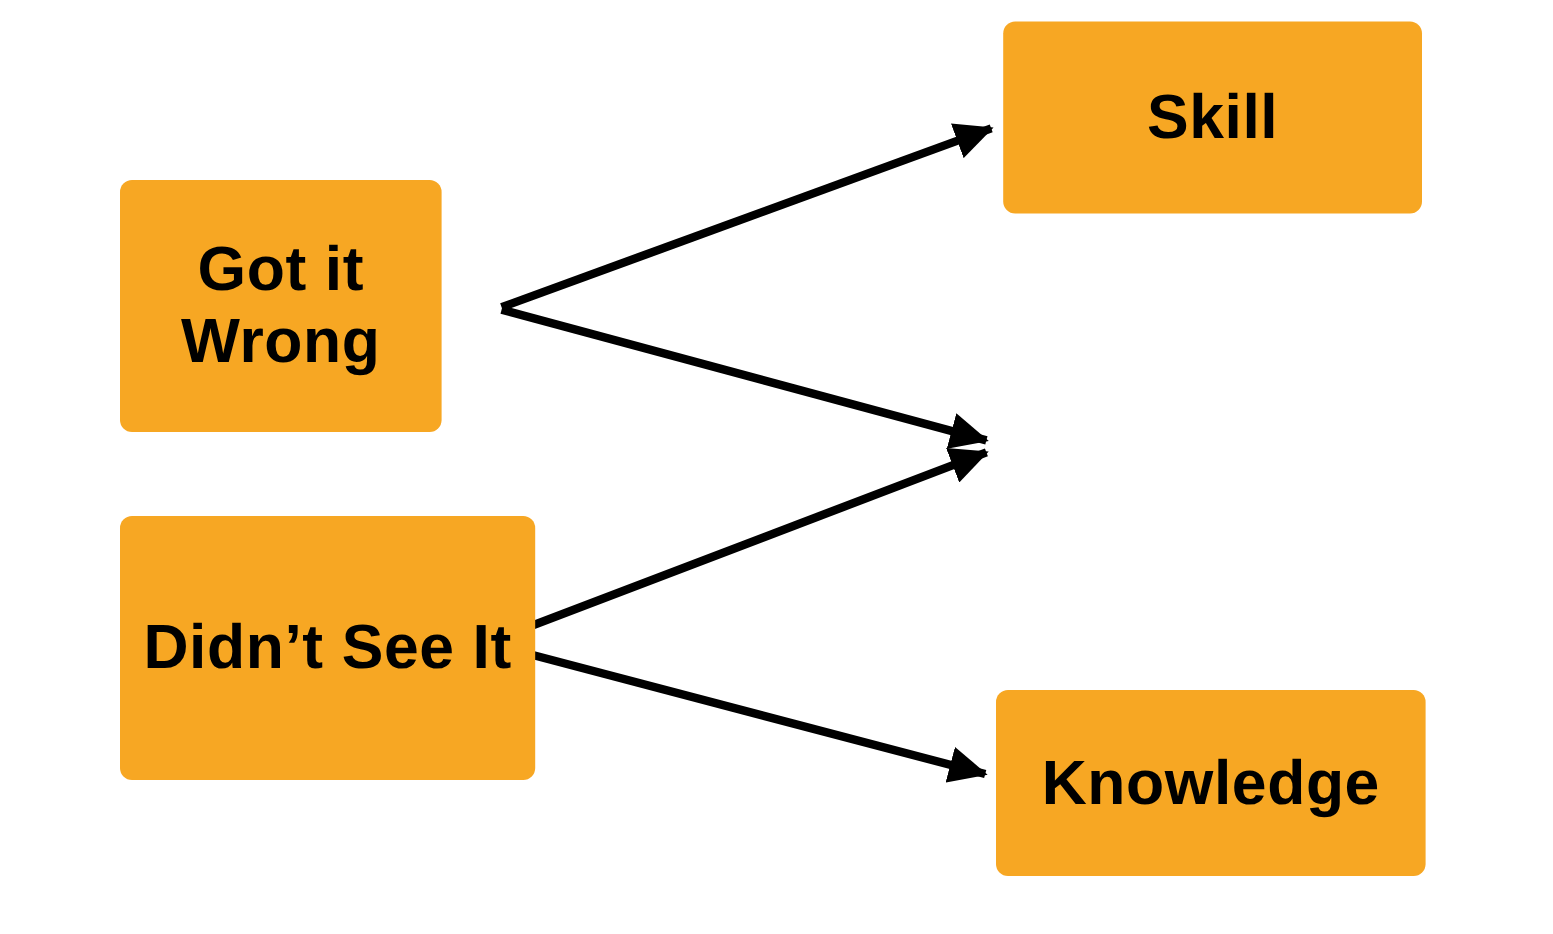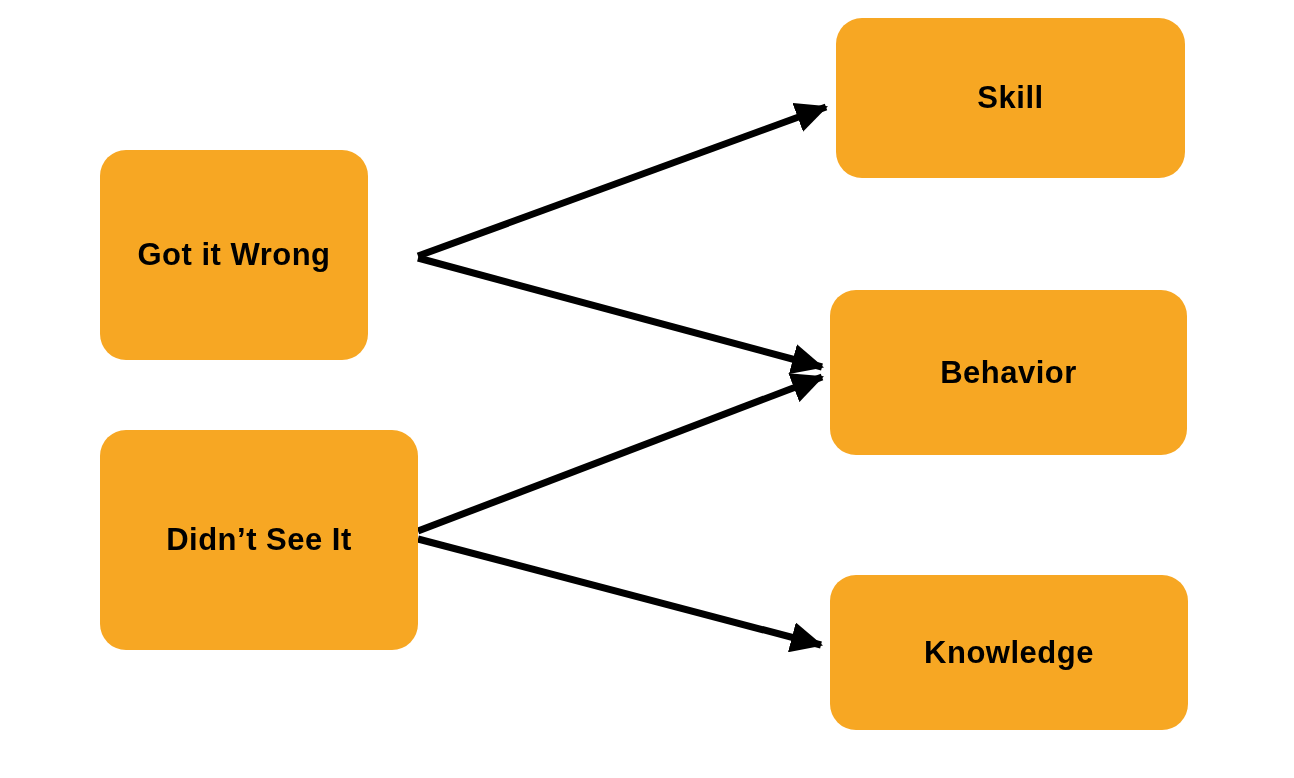--- a/index.html
+++ b/index.html
@@ -19,33 +19,33 @@
   .edges-svg {
     position: absolute;
     left: 0;
     top: 0;
     width: 1294px;
     height: 778px;
     pointer-events: none;
   }
   .node {
     position: absolute;
-    border-radius: 26px;
+    border-radius: 10px;
     display: flex;
     align-items: center;
     justify-content: center;
     color: #000000;
     font-weight: 700;
-    font-size: 31px;
+    font-size: 52px;
     letter-spacing: 0.5px;
     text-align: center;
     box-sizing: border-box;
   }
   .node-got-it-wrong { left: 100px; top: 150px; width: 268px; height: 210px; }
-  .node-didnt-see-it { left: 100px; top: 430px; width: 318px; height: 220px; align-items: center; }
+  .node-didnt-see-it { left: 100px; top: 430px; width: 346px; height: 220px; align-items: center; }
   .node-skill       { left: 836px; top: 18px;  width: 349px; height: 160px; }
   .node-behavior    { left: 830px; top: 290px; width: 357px; height: 165px; }
   .node-knowledge   { left: 830px; top: 575px; width: 358px; height: 155px; }
 </style>
 </head>
 <body>
 
 <div class="canvas" style="background: rgb(255, 255, 255);">
 
   <svg class="edges-svg" viewBox="0 0 1294 778" xmlns="http://www.w3.org/2000/svg">
@@ -65,21 +65,18 @@
   </div>
 
   <div class="node node-didnt-see-it" style="background: rgb(247, 167, 35); color: rgb(0, 0, 0);">
     <span>Didn’t See It</span>
   </div>
 
   <div class="node node-skill" style="background: rgb(247, 167, 35); color: rgb(0, 0, 0);">
     <span>Skill</span>
   </div>
 
-  <div class="node node-behavior" style="background: rgb(247, 167, 35); color: rgb(0, 0, 0);">
-    <span>Behavior</span>
-  </div>
 
   <div class="node node-knowledge" style="background: rgb(247, 167, 35); color: rgb(0, 0, 0);">
     <span>Knowledge</span>
   </div>
 
 </div>
 
 </body></html>

